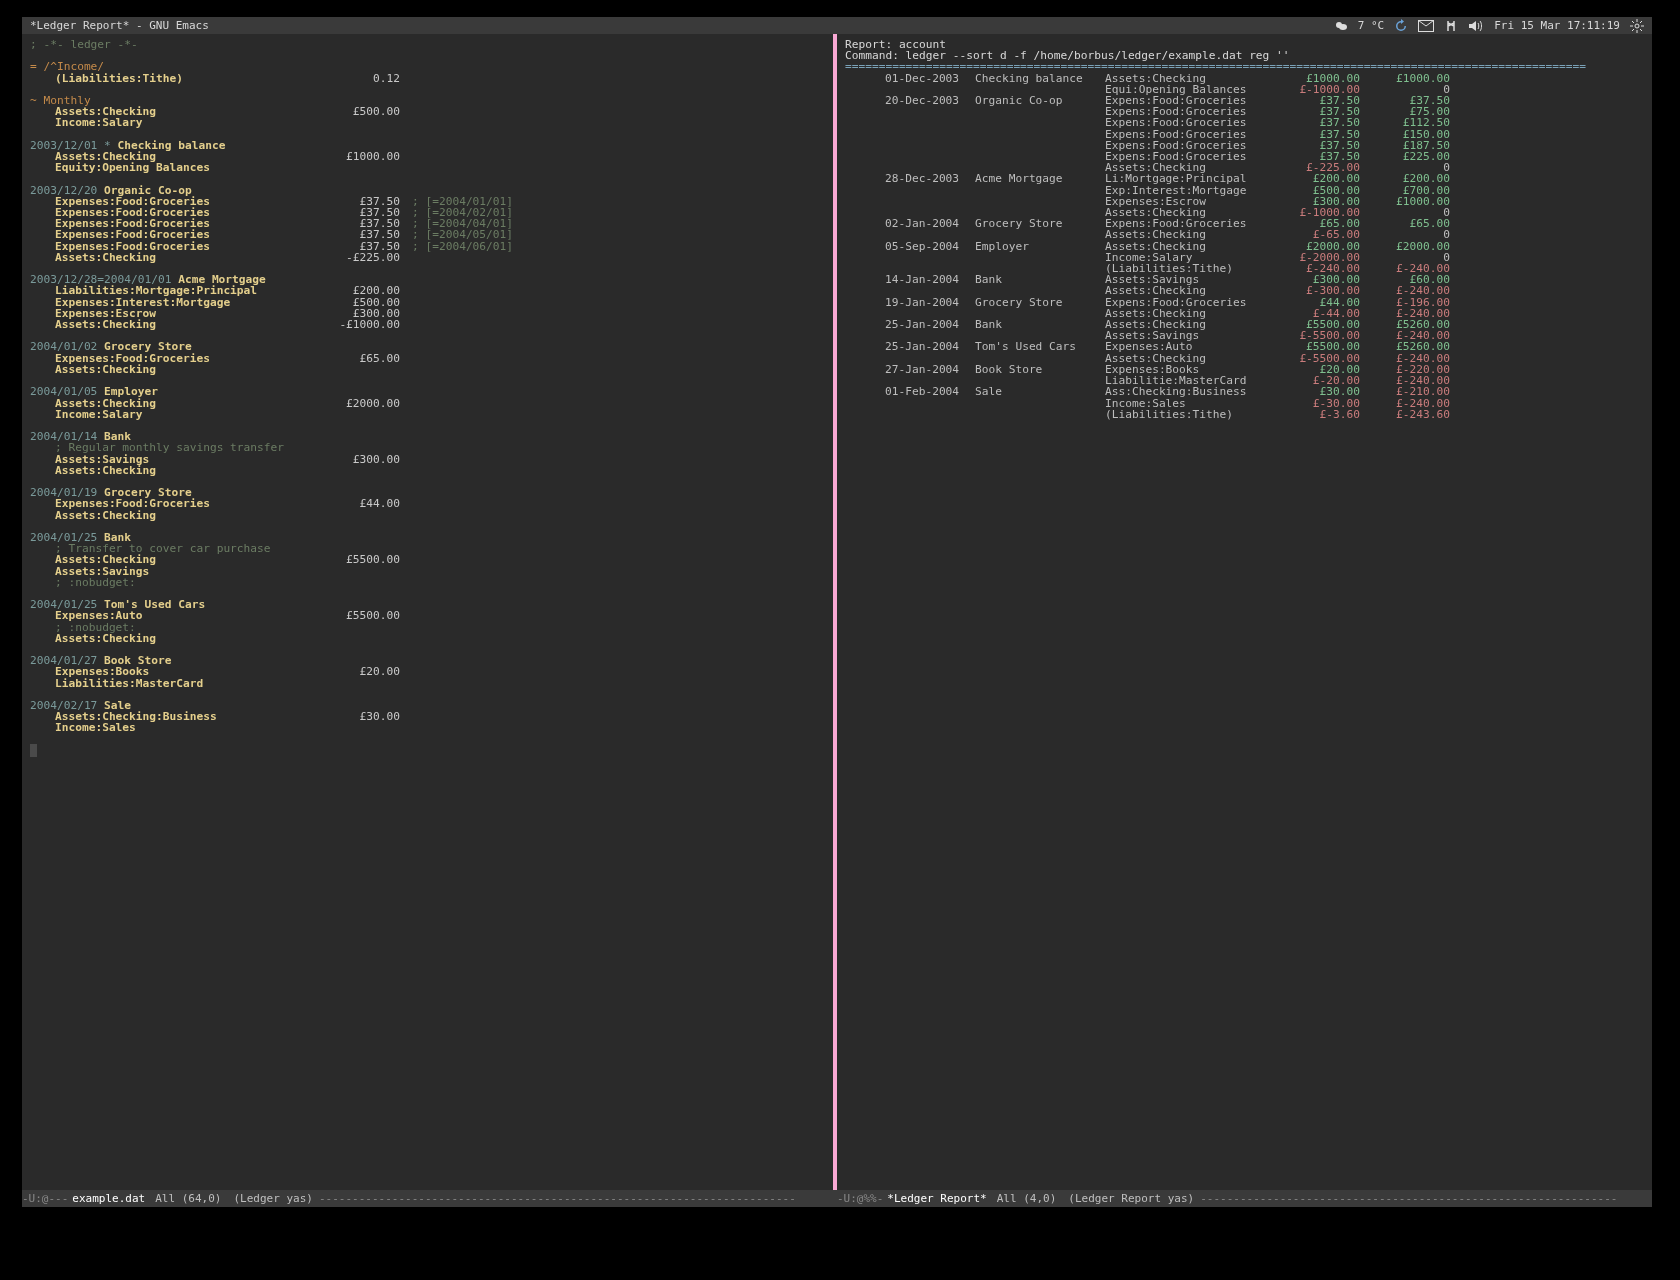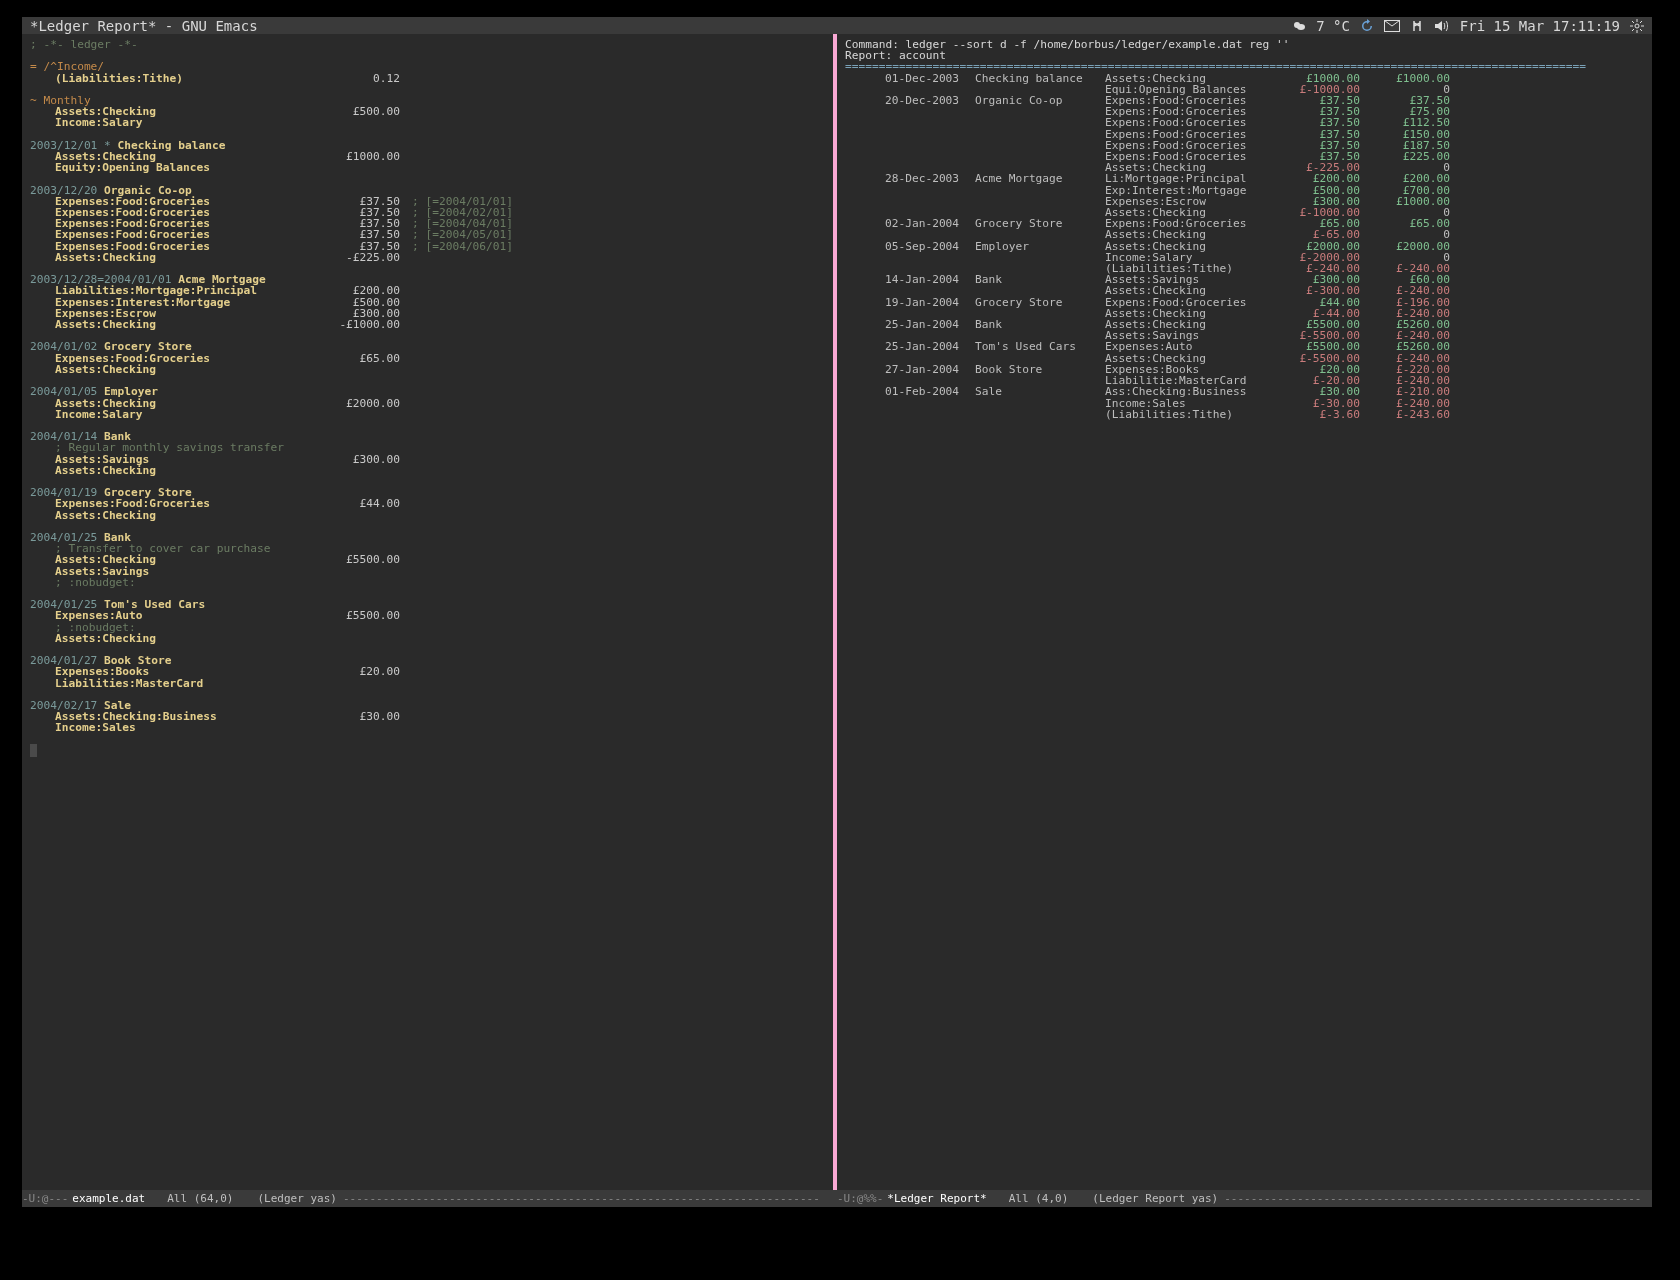--- a/index.html
+++ b/index.html
@@ -20,21 +20,21 @@
     background:#2a2a2a;
   }
   
   .topbar {
     height:17px;
     background:#3a3a3a;
     color:#d8d8d8;
     display:flex;
     align-items:center;
     padding:0 8px;
-    font-size:14px;
+    font-size:11px;
   }
   .topbar .title { flex:0 0 auto; }
   .topbar .tray { margin-left:auto; display:flex; align-items:center; gap:10px;text-align:right; }
   .topbar .tray svg { display:block; }
   .topbar .clock { white-space:pre; }
   
   .editor {
     position:absolute;
     top:17px; left:0; right:0; bottom:17px;
     display:flex;
@@ -47,21 +47,21 @@
     height:17px;
     background:#3a3a3a;
     color:#bfbfbf;
     display:flex;
     font-size:11px;
     align-items:center;
   }
   .modeline .half { flex:1 1 50%; display:flex; align-items:center; white-space:nowrap; overflow:hidden; }
   .modeline .dashes { color:#888; }
   .modeline .bufname { color:#fff; font-weight:normal; padding:0 4px;text-align:right;}
-  .modeline .seg { padding:0 6px;margin-left:12px; }
+  .modeline .seg { padding:0 6px; }
 
   
   .ln { white-space:pre; line-height:1.0; }
   .c-comment { color:#6b7c63; }
   .c-key { color:#c48a4a; }            
   .c-date { color:#7a9a9a; }           
   .c-payee { color:#e4cf8c; font-weight:bold; }
   .c-acct { color:#e4cf8c; font-weight:bold; }
   .c-paren { color:#e4cf8c; font-weight:bold; }
   .c-amt { color:#c9c9c9; }
@@ -211,22 +211,22 @@
         <div class="ln"><span class="lp-ind"></span><span class="lp-acct c-acct">Liabilities:MasterCard</span><span class="lp-amt c-amt"></span></div>
         <div class="ln">&nbsp;</div>
         <div class="ln"><span class="c-date">2004/02/17</span> <span class="c-payee">Sale</span></div>
         <div class="ln"><span class="lp-ind"></span><span class="lp-acct c-acct">Assets:Checking:Business</span><span class="lp-amt c-amt">£30.00</span></div>
         <div class="ln"><span class="lp-ind"></span><span class="lp-acct c-acct">Income:Sales</span><span class="lp-amt c-amt"></span></div>
         <div class="ln">&nbsp;</div>
         <div class="ln"><span class="cursor">&nbsp;</span></div>
       </div>
 
     <div class="pane right">
+      <div class="rpt-hdr">Report: account</div>
       <div class="rpt-hdr">Command: ledger --sort d -f /home/borbus/ledger/example.dat reg ''</div>
-      <div class="rpt-hdr">Report: account</div>
       <div class="rpt-rule" id="rule">==============================================================================================================</div>
       <div id="report-body">
           <div class="r-row"><span class="col-date r-date">01-Dec-2003</span><span class="col-payee r-payee">Checking balance</span><span class="col-acct r-acct">Assets:Checking</span><span class="col-amt r-pos">£1000.00</span><span class="col-bal r-pos">£1000.00</span></div>
           <div class="r-row"><span class="col-date r-date"></span><span class="col-payee r-payee"></span><span class="col-acct r-acct">Equi:Opening Balances</span><span class="col-amt r-neg">£-1000.00</span><span class="col-bal r-zero">0</span></div>
           <div class="r-row"><span class="col-date r-date">20-Dec-2003</span><span class="col-payee r-payee">Organic Co-op</span><span class="col-acct r-acct">Expens:Food:Groceries</span><span class="col-amt r-pos">£37.50</span><span class="col-bal r-pos">£37.50</span></div>
           <div class="r-row"><span class="col-date r-date"></span><span class="col-payee r-payee"></span><span class="col-acct r-acct">Expens:Food:Groceries</span><span class="col-amt r-pos">£37.50</span><span class="col-bal r-pos">£75.00</span></div>
           <div class="r-row"><span class="col-date r-date"></span><span class="col-payee r-payee"></span><span class="col-acct r-acct">Expens:Food:Groceries</span><span class="col-amt r-pos">£37.50</span><span class="col-bal r-pos">£112.50</span></div>
           <div class="r-row"><span class="col-date r-date"></span><span class="col-payee r-payee"></span><span class="col-acct r-acct">Expens:Food:Groceries</span><span class="col-amt r-pos">£37.50</span><span class="col-bal r-pos">£150.00</span></div>
           <div class="r-row"><span class="col-date r-date"></span><span class="col-payee r-payee"></span><span class="col-acct r-acct">Expens:Food:Groceries</span><span class="col-amt r-pos">£37.50</span><span class="col-bal r-pos">£187.50</span></div>
           <div class="r-row"><span class="col-date r-date"></span><span class="col-payee r-payee"></span><span class="col-acct r-acct">Expens:Food:Groceries</span><span class="col-amt r-pos">£37.50</span><span class="col-bal r-pos">£225.00</span></div>

